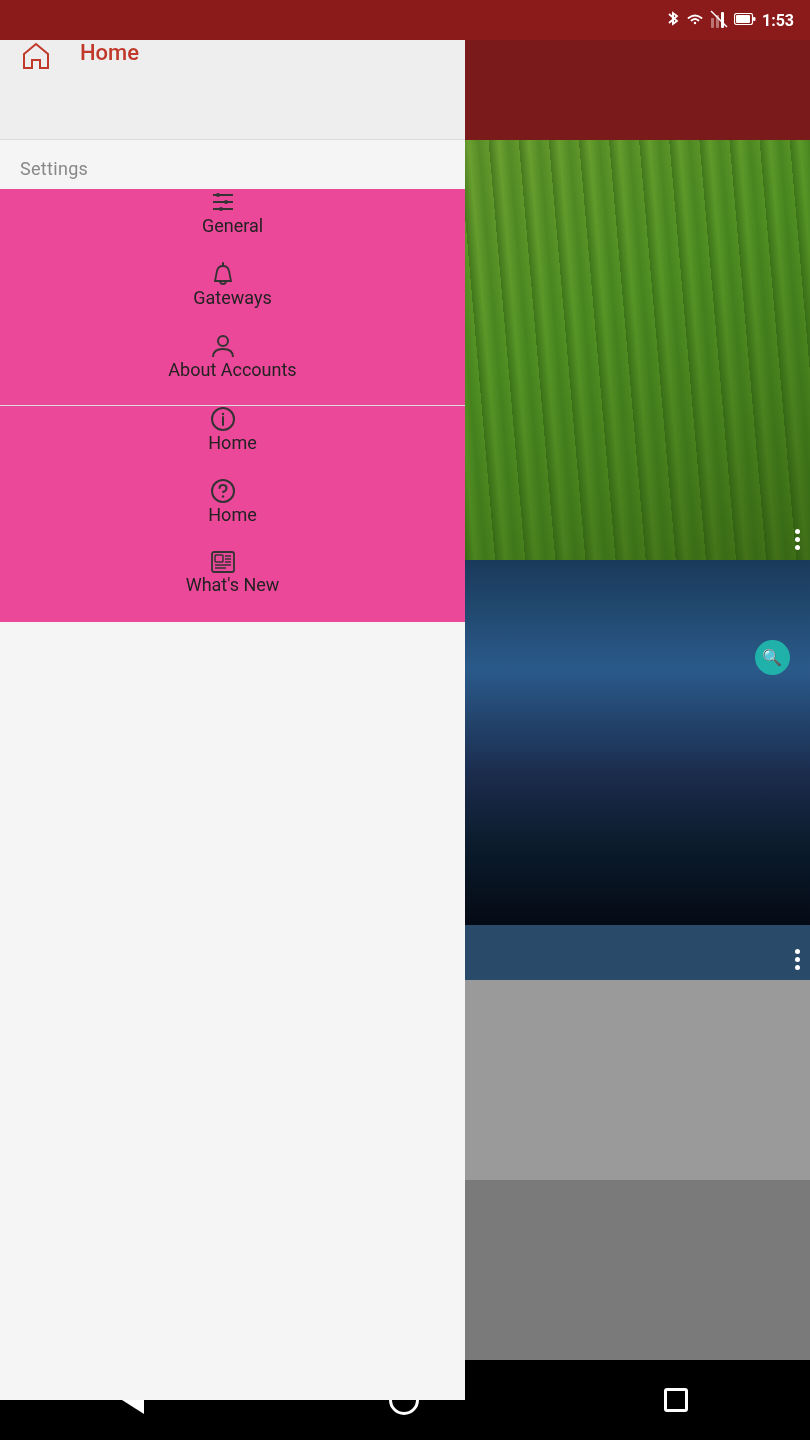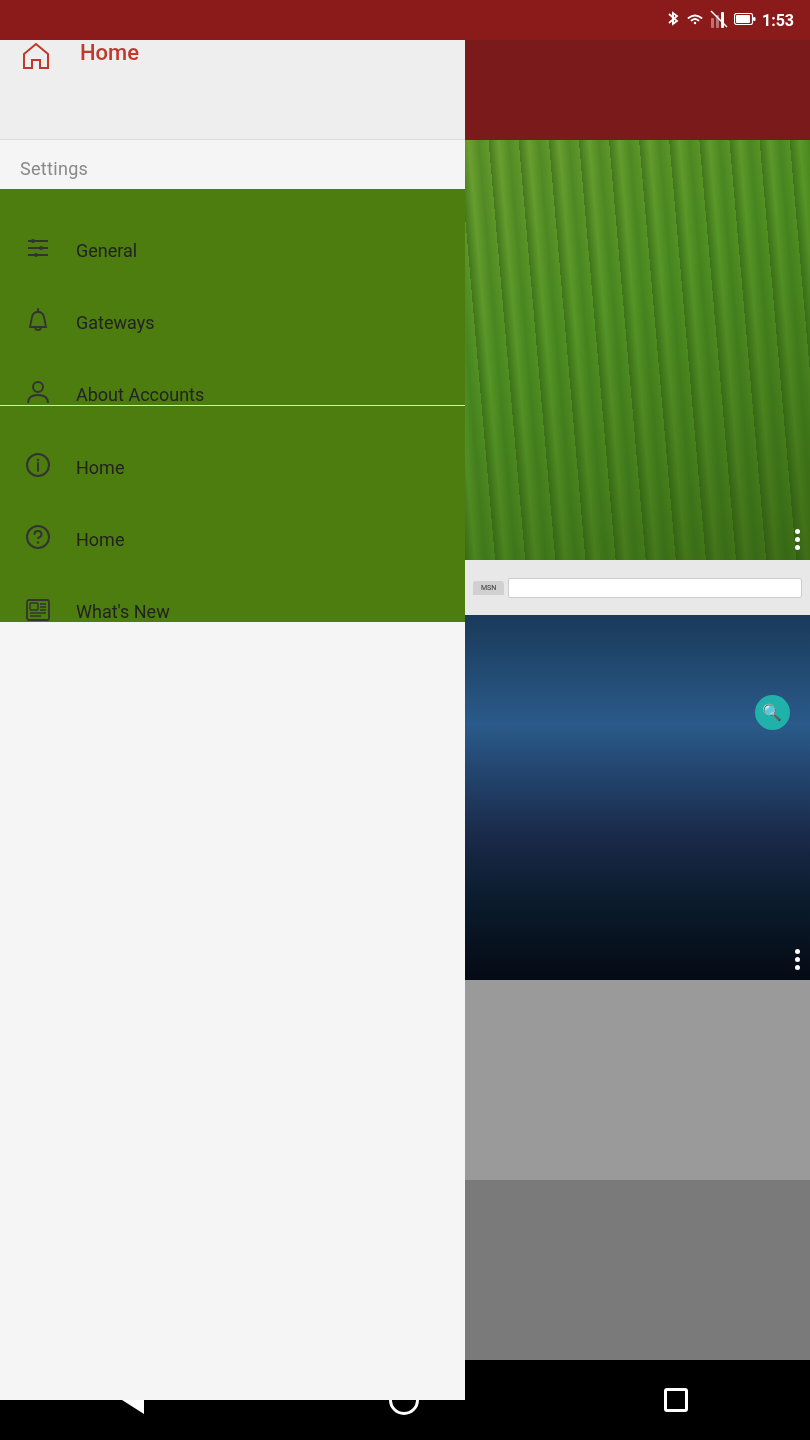--- a/index.html
+++ b/index.html
@@ -94,28 +94,29 @@
       padding: 18px 20px 10px 20px;
       color: #888;
       font-size: 18px;
       font-weight: 400;
       letter-spacing: 0.3px;
     }
 
     
     .nav-item {
       display: flex;
-      align-items: flex-end;
+      align-items: center;
       padding: 0 20px;
       height: 72px;
       cursor: pointer;
-      background: #4d7c0f;
+      background: #ec4899;
       border: none;
       width: 100%;
       text-align: left;
+      flex-direction: column;
     }
     .nav-item-icon {
       width: 36px;
       display: flex;
       align-items: center;
       justify-content: center;
       margin-right: 20px;
       font-size: 22px;
       color: #333;
     }
@@ -443,24 +444,20 @@
     <div class="card-menu">
       <div class="three-dots">
         <div class="dot"></div>
         <div class="dot"></div>
         <div class="dot"></div>
       </div>
     </div>
   </div>
 
   <div class="card2">
-    <div class="browser-chrome">
-      <div class="browser-tab">MSN</div>
-      <div class="browser-bar"></div>
-    </div>
     <div class="browser-body">
       <div class="search-box">🔍</div>
     </div>
     <div class="card-menu">
       <div class="three-dots">
         <div class="dot"></div>
         <div class="dot"></div>
         <div class="dot"></div>
       </div>
     </div>

